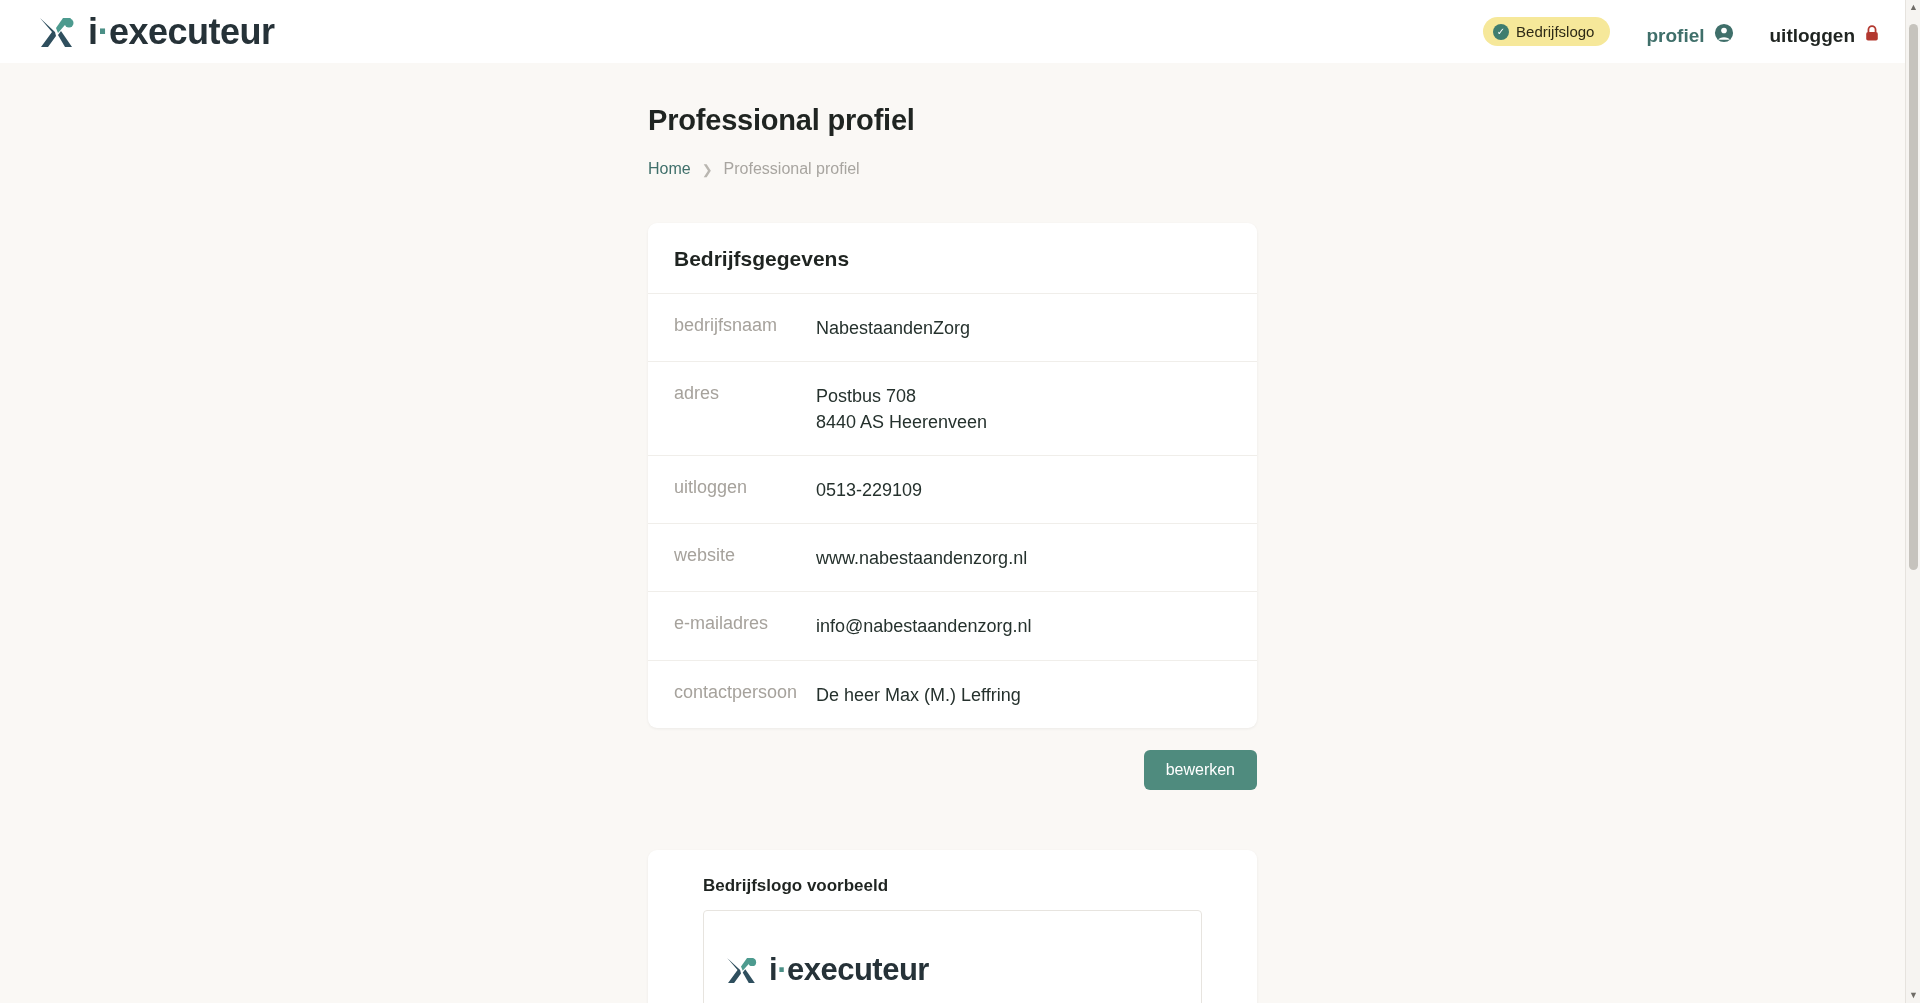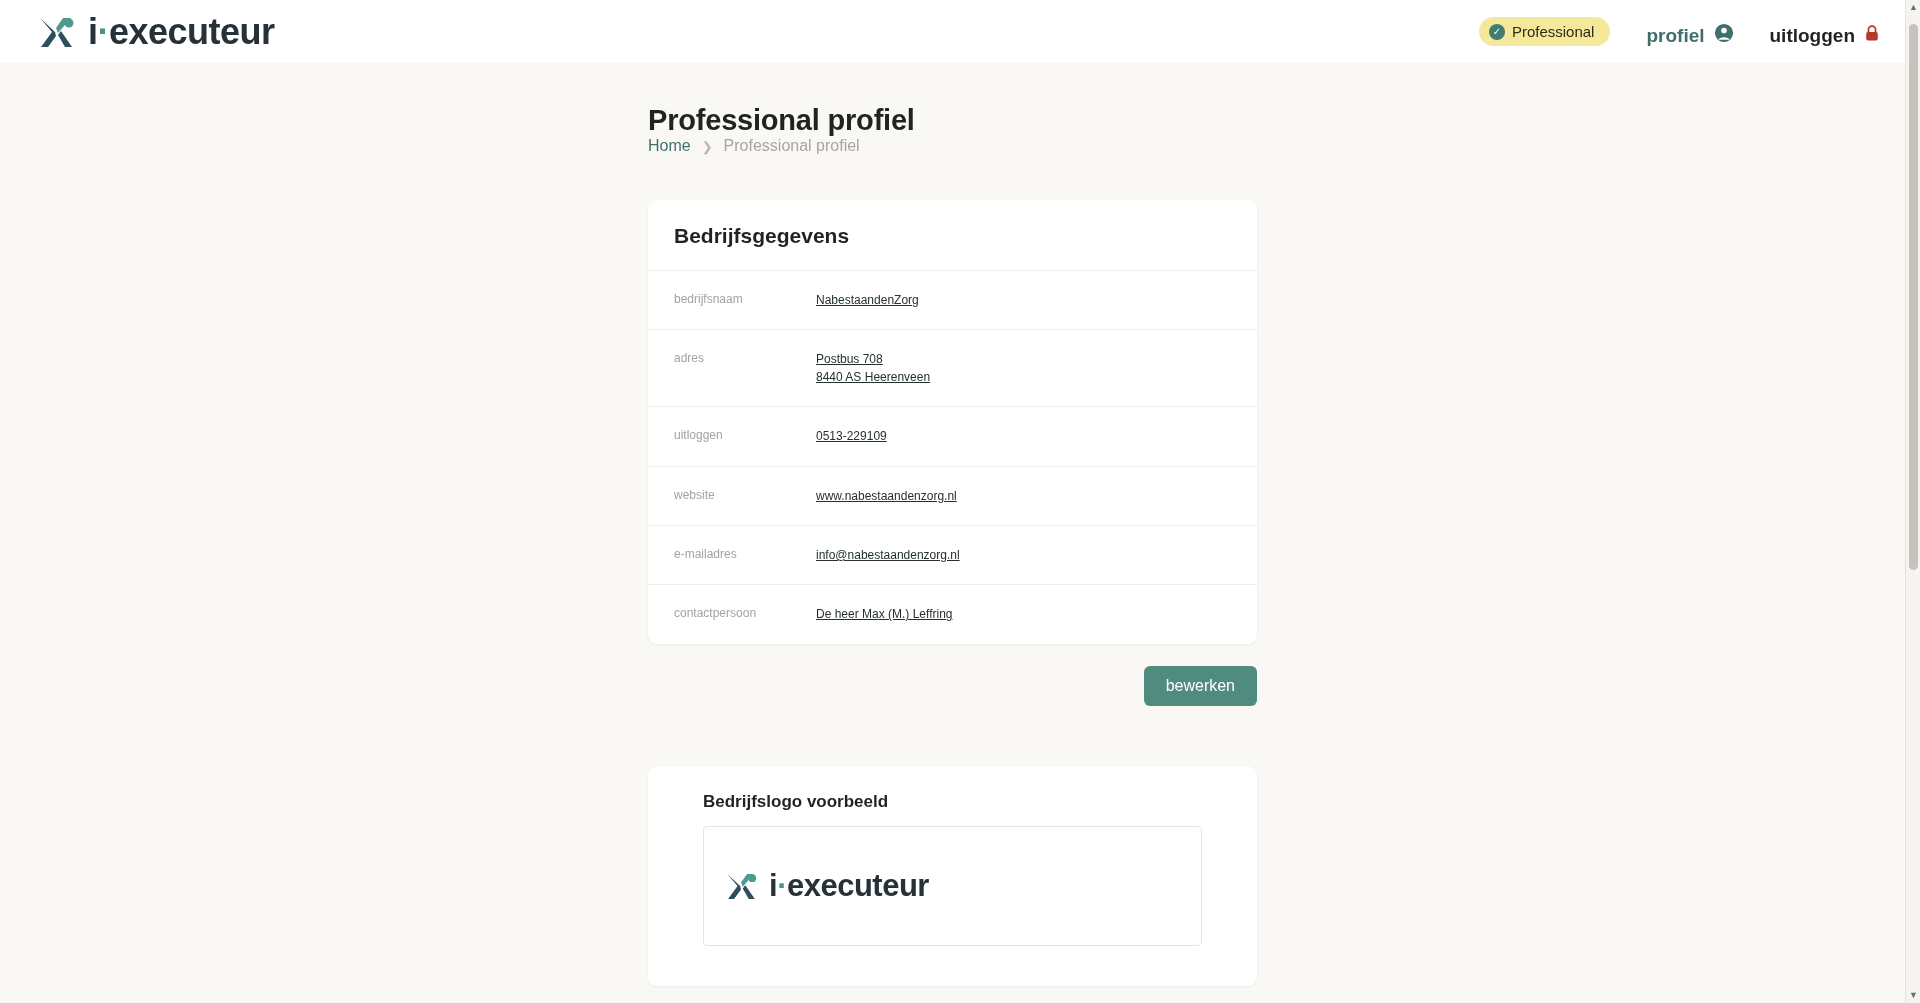--- a/index.html
+++ b/index.html
@@ -90,20 +90,21 @@
   h1.page-title {
     margin: 33px 0 0 0;
     padding-left: 648px;
     font-size: 29px;
     font-weight: bold;
     letter-spacing: -0.2px;
   }
 
   .breadcrumb {
     padding-left: 648px;
+    margin-top: 23px;
     font-size: 16px;
     display: flex;
     align-items: center;
     gap: 11px;
   }
   .breadcrumb a { color: #3f6f6a; text-decoration: none; cursor: pointer; }
   .breadcrumb .sep { color: #b9b6b0; font-size: 13px; }
   .breadcrumb .current { color: #a8a5a0; }
 
   .card {
@@ -117,29 +118,29 @@
   .card-header {
     padding: 24px 26px 22px 26px;
     font-size: 21px;
     font-weight: bold;
     border-bottom: 1px solid #f0eeea;
   }
   .row {
     display: flex;
     padding: 21px 26px 20px 26px;
     border-bottom: 1px solid #f0eeea;
-    font-size: 12px;
+    font-size: 18px;
   }
   .row:last-child { border-bottom: none; }
   .row-label {
     width: 142px;
     flex: 0 0 142px;
     color: #a6a29c;
   }
-  .row-value { color: #25312d; line-height: 1.45; text-decoration: underline; }
+  .row-value { color: #25312d; line-height: 1.45; }
   .row-value .line2 { display: block; }
 
   .btn-row {
     width: 609px;
     margin: 22px 0 0 648px;
     display: flex;
     justify-content: flex-end;
   }
   .btn-primary {
     background: #4f8b7e;
@@ -218,21 +219,21 @@
         <circle cx="35" cy="13" r="4.5" fill="#4d9b8f"></circle>
       </svg>
     </span>
     <span class="logo-text"><span>i</span><span class="dash">·</span><span>executeur</span></span>
   </div>
 
   <div class="topbar-right">
 
     <div class="badge-pro">
       <span class="badge-check">✓</span>
-      <span>Professional</span>
+      <span>Bedrijfslogo</span>
     </div>
 
     <a class="nav-link" href="#">
       <span>profiel</span>
       <span class="icon-user">
         <svg viewBox="0 0 22 22" width="20" height="20" aria-hidden="true">
           <circle cx="11" cy="11" r="10" fill="#3f6f6a"></circle>
           <circle cx="11" cy="8.3" r="3.1" fill="#ffffff"></circle>
           <path d="M4.6 18.4 C5.8 14.6 16.2 14.6 17.4 18.4 Z" fill="#ffffff"></path>
         </svg>

